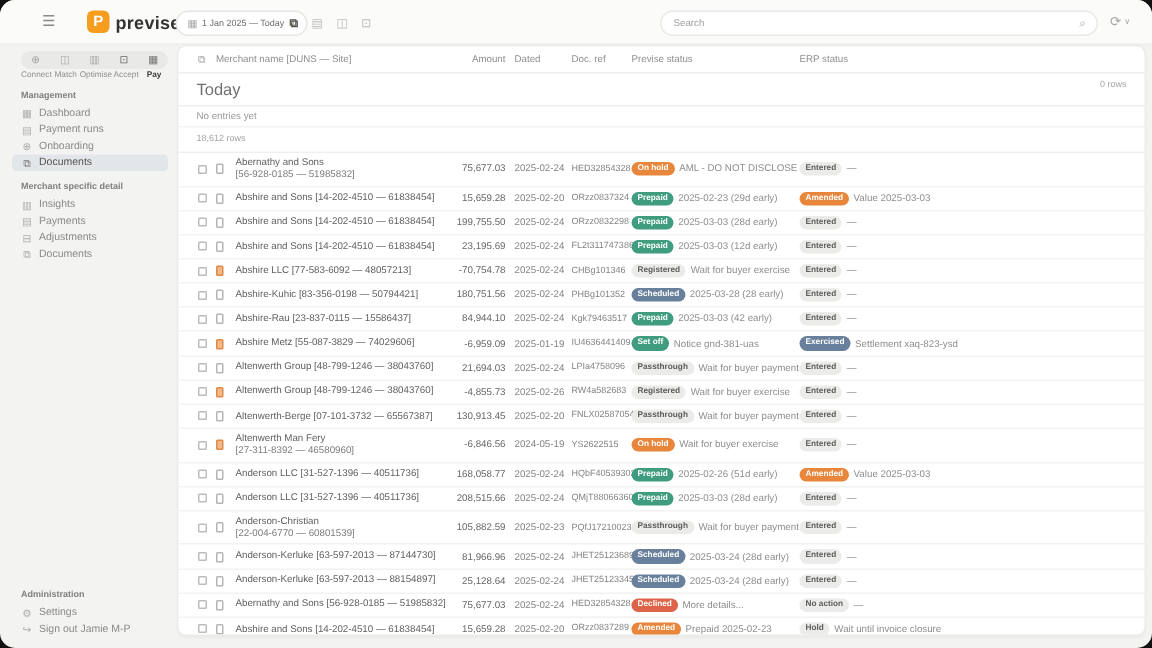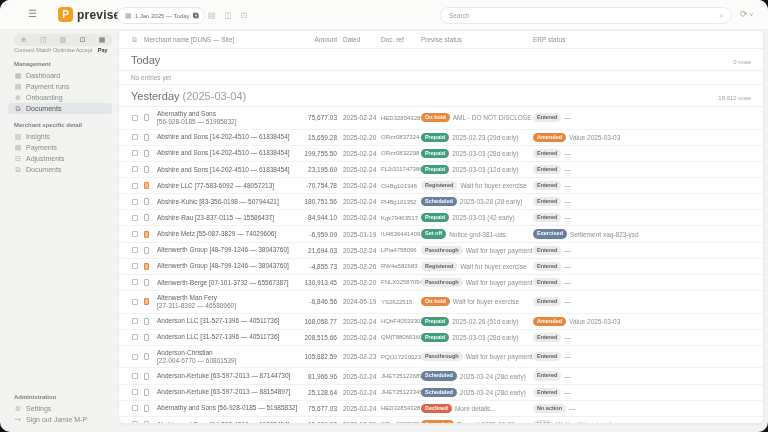--- a/index.html
+++ b/index.html
@@ -44,21 +44,21 @@
 
   
   .main { position:absolute; left:118px; top:30px; width:646px; height:394px; background:#fff; border:1px solid #ececea; border-radius:6px; box-shadow:0 1px 2px rgba(0,0,0,0.04); overflow:hidden; }
   .grid { display:grid; grid-template-columns:12px 13px 140px 40px 44px 40px 112px 1fr; align-items:center; padding:0 10px 0 13px; }
   .thead { height:18px; border-bottom:1px solid #efefed; }
   .thead div { font-size:6.5px; color:#8f8f8d; white-space:nowrap; }
   .thead .hicon { font-size:7px; color:#a9a9a7; }
   .thead .span2 { grid-column:2 / span 2; }
   .thead .right { text-align:right; }
   .thead .padl { padding-left:6px; }
-  .sechead { display:flex; align-items:flex-end; justify-content:space-between; padding:5px 12px 4px 12px; border-bottom:1px solid #efefed; }
+  .sechead { display:flex; align-items:flex-start; justify-content:space-between; padding:5px 12px 4px 12px; border-bottom:1px solid #efefed; }
   .sechead .stitle { font-size:11px; color:#6f6f6d; }
   .sechead .ssub { color:#9d9d9b; }
   .sechead .scount { font-size:6px; color:#a3a3a1; padding-bottom:1px; }
   .emptyrow { padding:3px 12px; font-size:6.5px; color:#9b9b99; border-bottom:1px solid #f2f2f0; }
 
   .row { border-bottom:1px solid #f2f2f0; padding-top:3px; padding-bottom:3px; cursor:pointer; }
   .cb { width:6px; height:6px; border:1px solid #bcbcba; border-radius:1px; background:#fff; cursor:pointer; }
   .docbox { width:5px; height:7px; border:1px solid #b5b5b3; border-radius:1px; background:#fff; }
   .docbox.flagged { border-color:#e08a4a; background:#f2b988; }
   .cell-name { font-size:6.5px; color:#5f5f5d; white-space:nowrap; line-height:1.2; }
@@ -199,24 +199,20 @@
 
     <div class="sechead">
       <span class="stitle">
         <span>Today</span>
       </span>
       <span class="scount">0 rows</span>
     </div>
     <div class="emptyrow">No entries yet</div>
 
     <div class="sechead">
-      <span class="stitle">
-        <span>Yesterday</span>
-        <span class="ssub">(2025-03-04)</span>
-      </span>
       <span class="scount">18,612 rows</span>
     </div>
 
     <div id="rows">
   <div class="grid row">
     <span class="cb"></span>
     <span class="docbox"></span>
     <div class="cell-name">
       <div>Abernathy and Sons</div>
       <div class="sub">[56-928-0185 — 51985832]</div>

